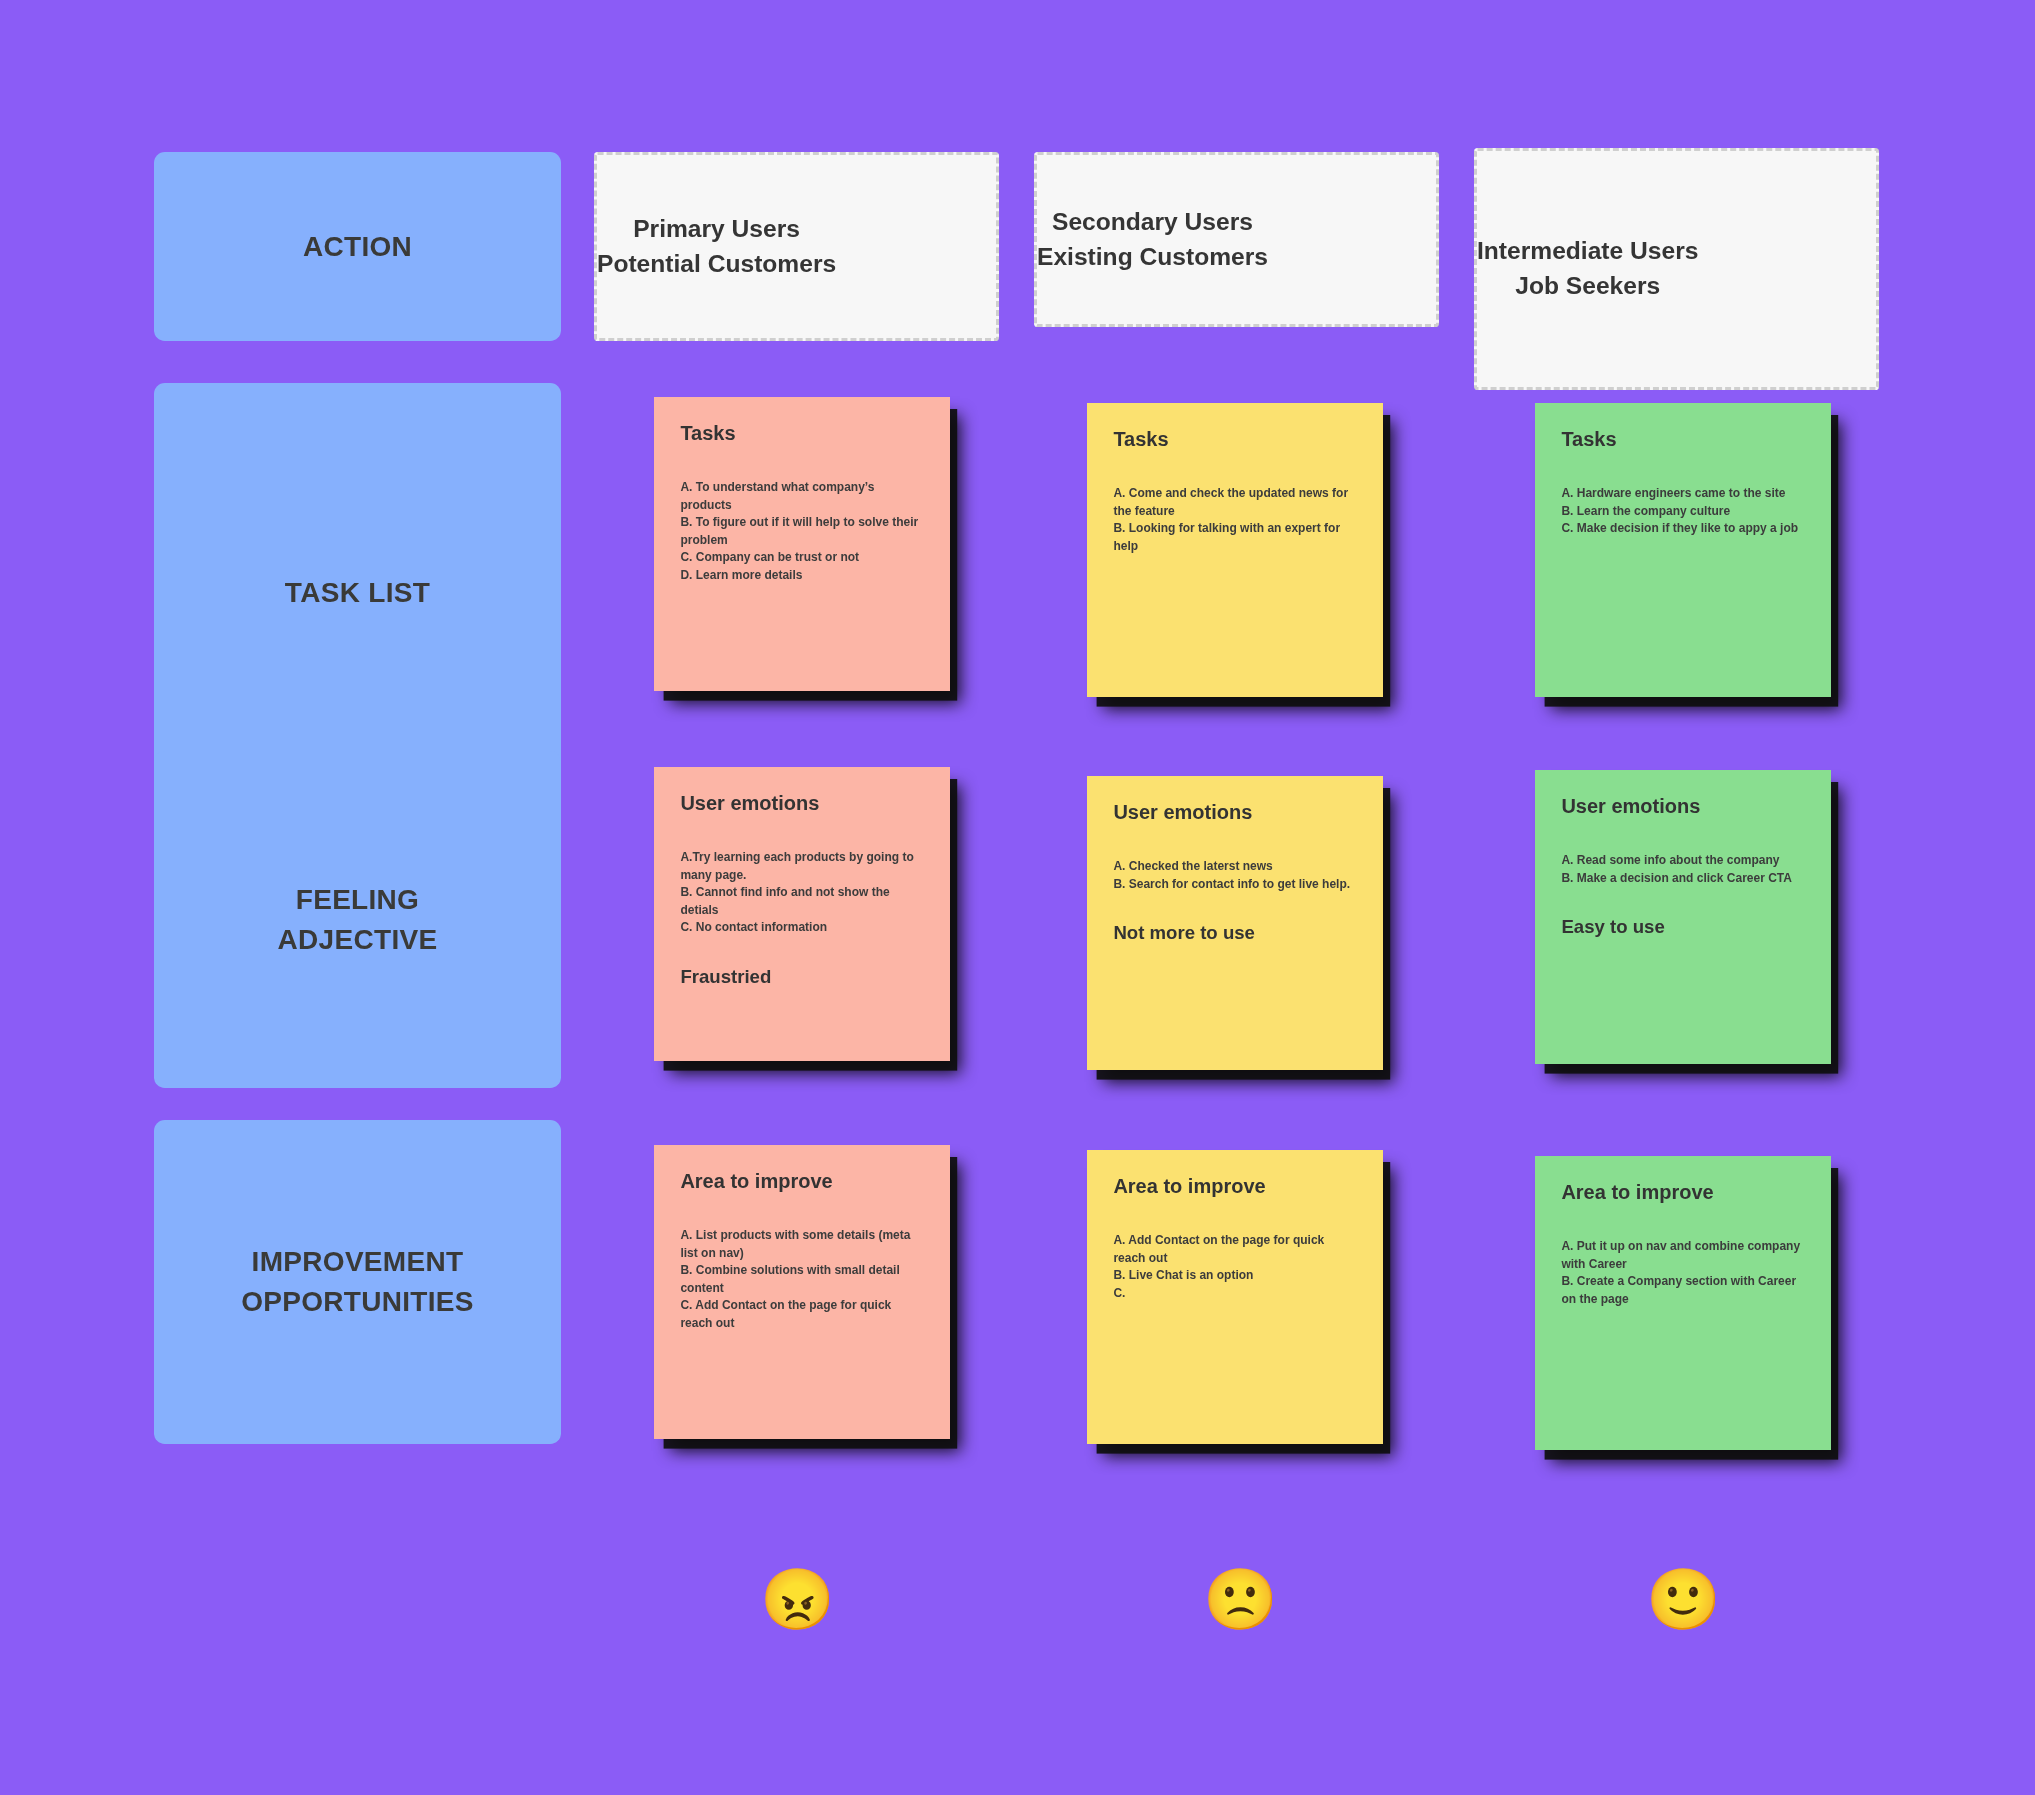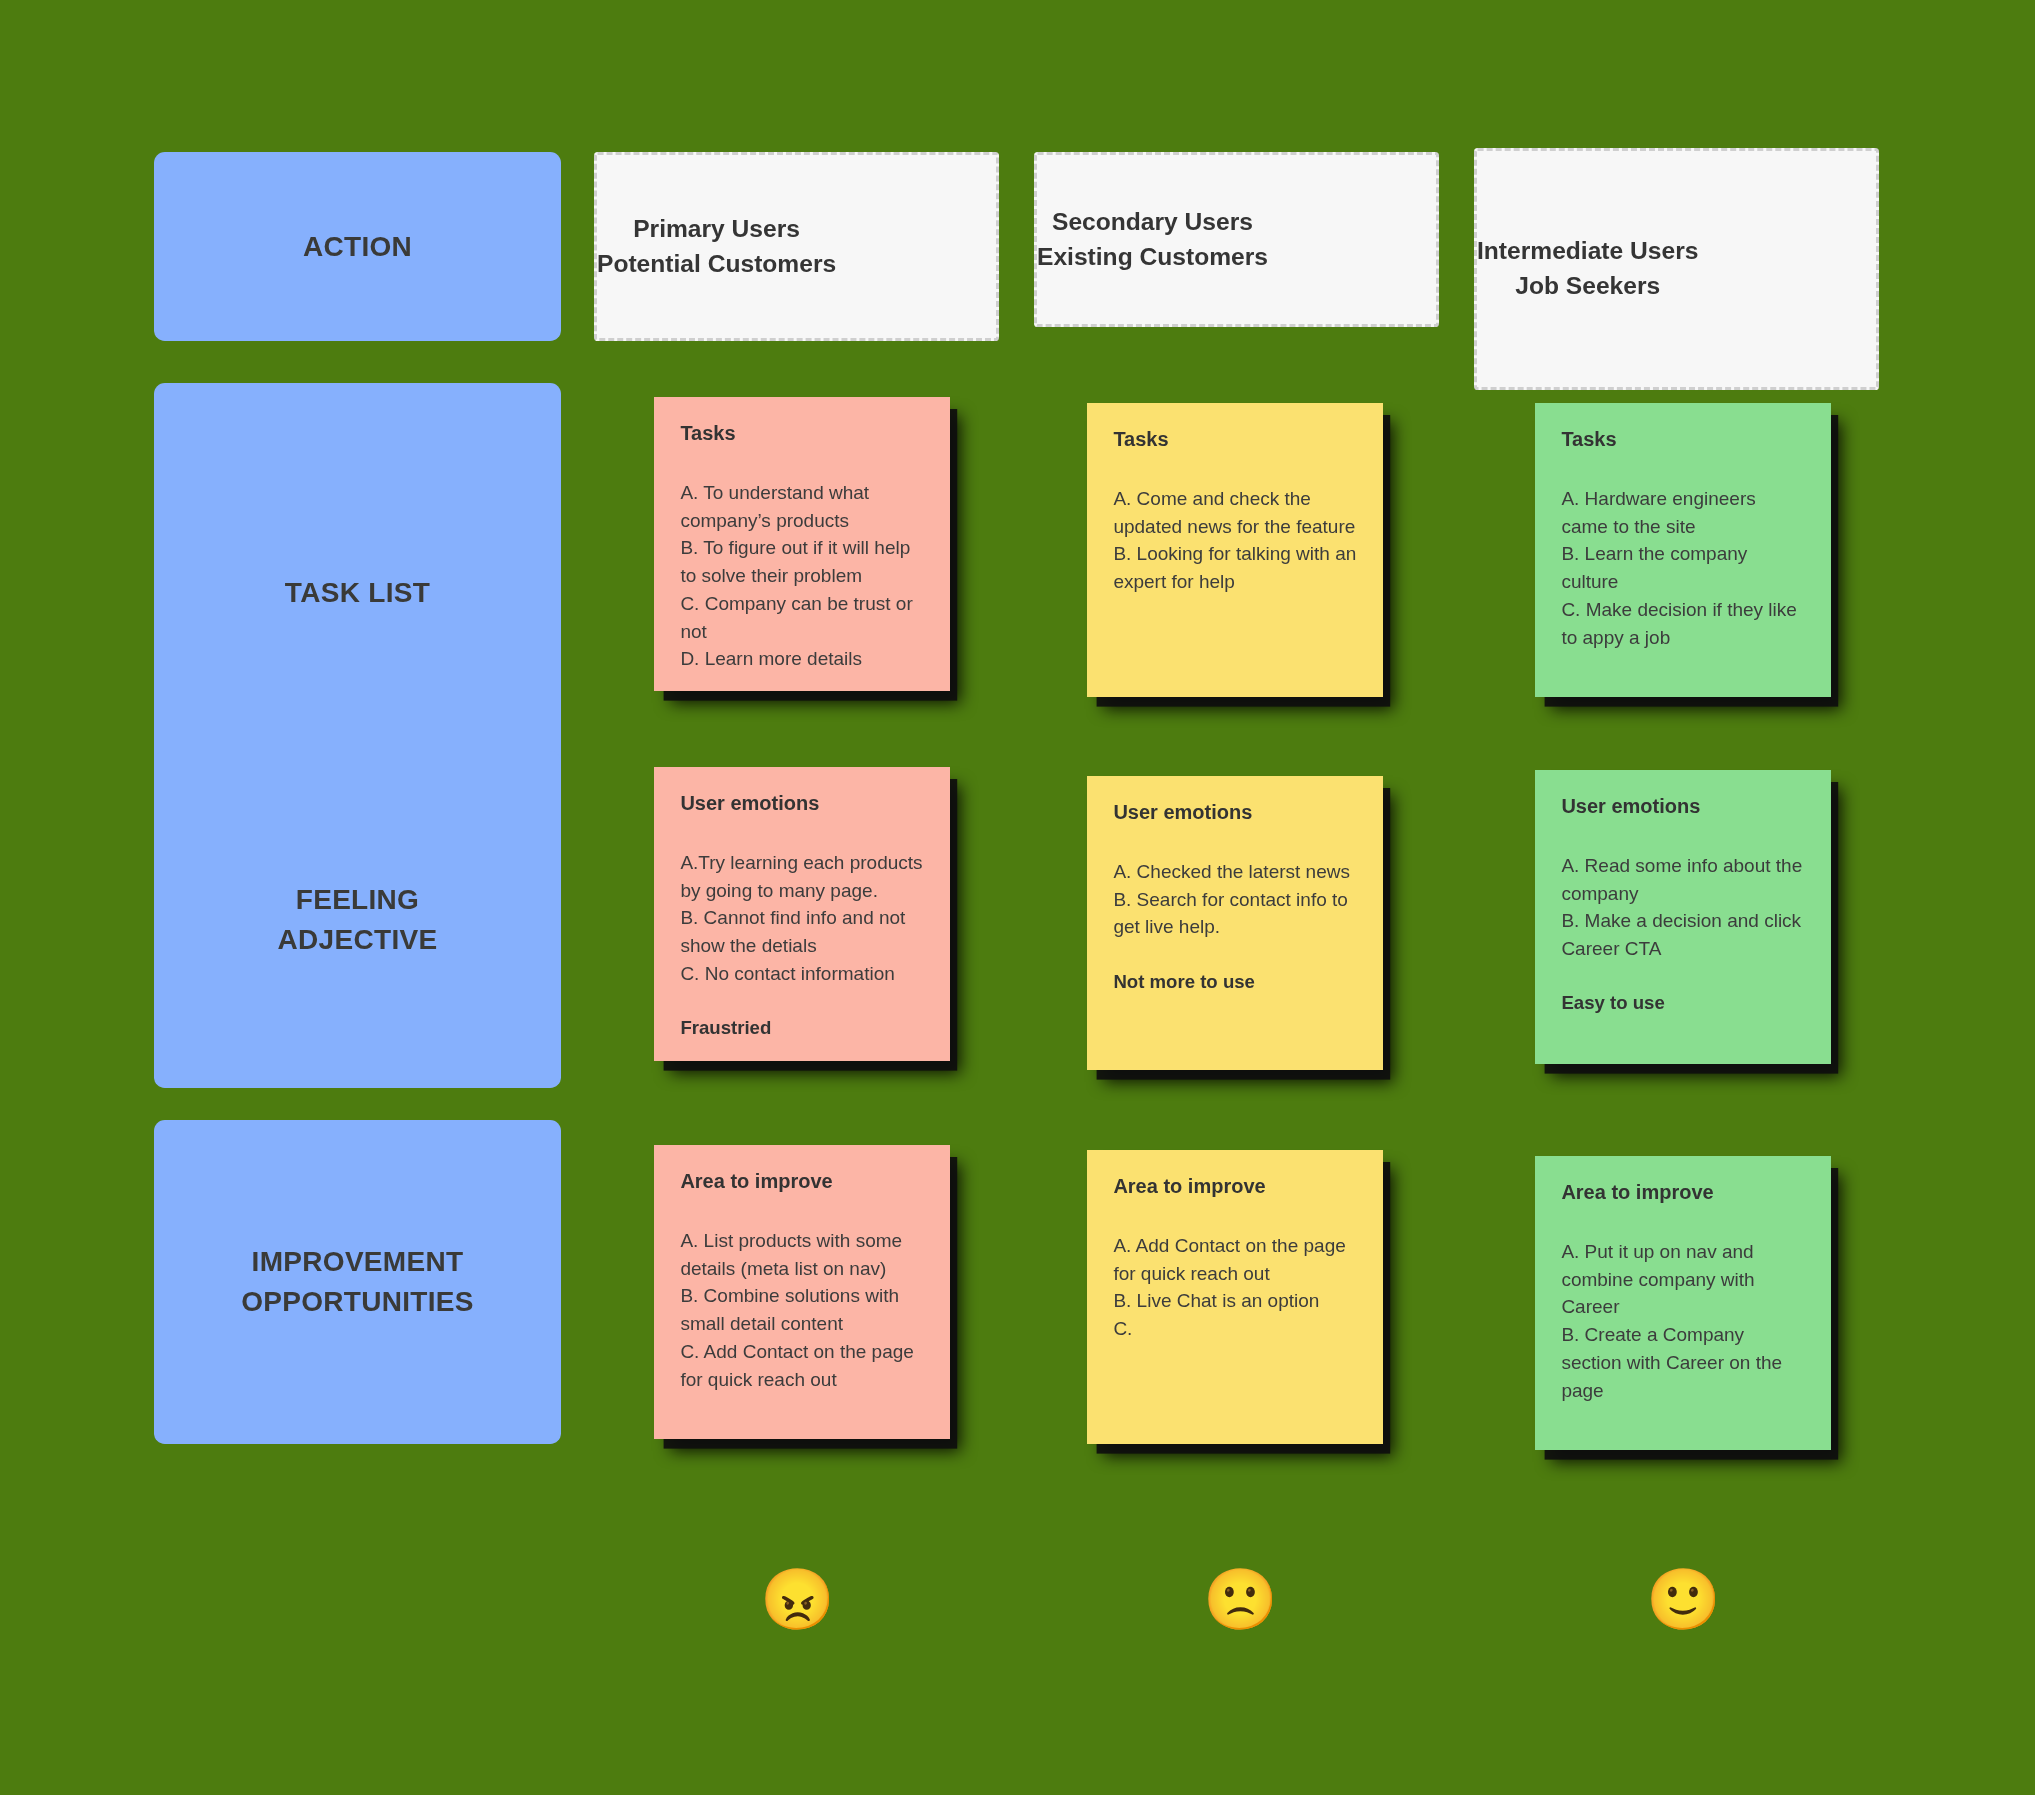--- a/index.html
+++ b/index.html
@@ -12,21 +12,21 @@
     height: 1795px;
     overflow: hidden;
     font-family: "Liberation Sans", sans-serif;
     -webkit-font-smoothing: antialiased;
   }
 
   .board {
     position: relative;
     width: 2035px;
     height: 1795px;
-    background: #4d7c0f;
+    background: #8b5cf6;
   }
 
   
   .rowlabel {
     position: absolute;
     background: #86B0FD;
     border-radius: 10.8px;
     display: flex;
     align-items: center;
     justify-content: center;
@@ -77,22 +77,22 @@
   .sticky.green  { background: #89DE90; }
 
   .sticky .s-title {
     font-size: 20px;
     font-weight: 700;
     color: #333333;
     margin: 0 0 34px 0;
     line-height: 1.2;
   }
   .sticky .s-body {
-    font-size: 19px;
-    font-weight: 400;
+    font-size: 12px;
+    font-weight: 700;
     color: #3c3c3c;
     line-height: 1.46;
     white-space: pre-line;
     margin: 0;
   }
   .sticky .s-adj {
     font-size: 18.6px;
     font-weight: 700;
     color: #333333;
     line-height: 1.46;

